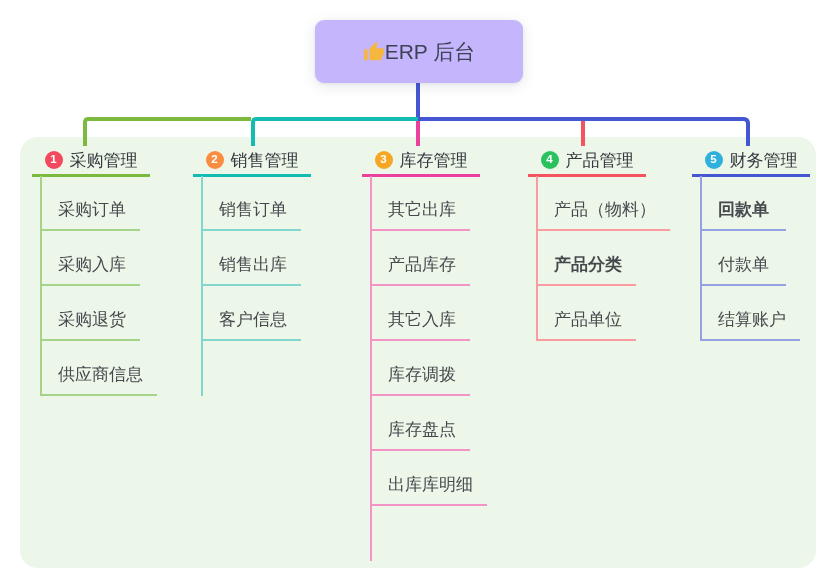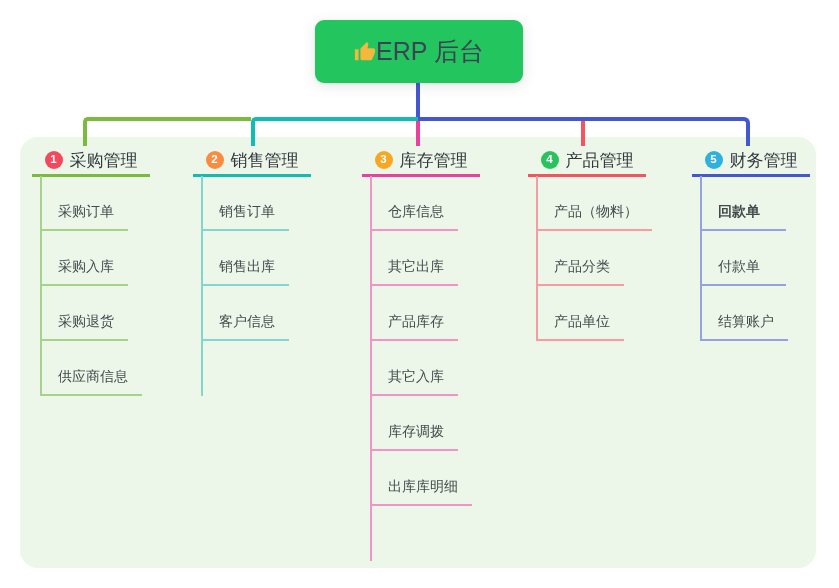--- a/index.html
+++ b/index.html
@@ -7,24 +7,24 @@
     position:relative;width:839px;height:588px;overflow:hidden;
     font-family:"Liberation Sans","DejaVu Sans",sans-serif;
     background:#ffffff;
   }
   #panel{
     position:absolute;left:20px;top:137px;width:796px;height:431px;
     background:#ecf7e9;border-radius:18px;
   }
   #root-card{
     position:absolute;left:315px;top:20px;width:208px;height:63px;
-    background:#22c55e;border-radius:9px;
+    background:#c4b5fd;border-radius:9px;
     box-shadow:0 3px 14px rgba(60,70,90,.13), 0 1px 3px rgba(60,70,90,.08);
     display:flex;align-items:center;justify-content:center;
-    font-size:25px;font-weight:500;color:#3d4354;z-index:3;cursor:default;
+    font-size:21px;font-weight:500;color:#3d4354;z-index:3;cursor:default;
   }
   #root-card svg{display:block;}
   .line{position:absolute;}
   .branch-head{
     position:absolute;top:146px;width:118px;height:31px;box-sizing:border-box;
     border-bottom:3px solid #999;
     display:flex;align-items:center;justify-content:center;gap:7px;
     font-size:17px;font-weight:500;color:#33383f;z-index:2;
   }
   .badge{
@@ -32,21 +32,21 @@
     display:flex;align-items:center;justify-content:center;
     color:#ffffff;font-size:11.5px;font-weight:700;line-height:1;
   }
   .branch-children{position:absolute;top:176px;z-index:2;}
   .vline{position:absolute;left:8px;top:0;width:2px;}
   .child{
     height:55px;box-sizing:border-box;margin-left:8px;width:max-content;
     min-width:86px;border-bottom:2px solid #bbb;
     display:flex;align-items:flex-end;
     padding:0 14px 8px 18px;
-    font-size:14px;color:#45494e;
+    font-size:17px;color:#45494e;
   }
 </style>
 </head>
 <body>
 
 <div id="page">
   <div id="panel"></div>
 
   <div id="root-card">
     <span>
@@ -100,50 +100,50 @@
           <span>客户信息</span>
         </div>
       </div>
 
   <div class="branch-head" style="left: 362px; border-bottom-color: rgb(235, 64, 158);">
     <span class="badge" style="background: rgb(247, 167, 35);">3</span>
     <span class="branch-label">库存管理</span>
   </div>
   <div class="branch-children" style="left: 362px;">
     <div class="vline" style="background: rgb(244, 148, 198); height: 385px;"></div>
-  <div class="child" style="border-bottom-color: rgb(244, 148, 198);">
-          <span>仓库信息</span>
-        </div>
         <div class="child" style="border-bottom-color: rgb(244, 148, 198);">
           <span>其它出库</span>
         </div>
         <div class="child" style="border-bottom-color: rgb(244, 148, 198);">
           <span>产品库存</span>
         </div>
         <div class="child" style="border-bottom-color: rgb(244, 148, 198);">
           <span>其它入库</span>
         </div>
         <div class="child" style="border-bottom-color: rgb(244, 148, 198);">
           <span>库存调拨</span>
+        </div>
+        <div class="child" style="border-bottom-color: rgb(244, 148, 198);">
+          <span>库存盘点</span>
         </div>
         <div class="child" style="border-bottom-color: rgb(244, 148, 198); text-align: center;">
           <span>出库库明细</span>
         </div>
       </div>
 
   <div class="branch-head" style="left: 528px; border-bottom-color: rgb(244, 83, 95);">
     <span class="badge" style="background: rgb(43, 193, 95);">4</span>
     <span class="branch-label">产品管理</span>
   </div>
   <div class="branch-children" style="left: 528px;">
     <div class="vline" style="background: rgb(249, 155, 161); height: 165px;"></div>
   <div class="child" style="border-bottom-color: rgb(249, 155, 161);">
           <span>产品（物料）</span>
         </div>
-        <div class="child" style="border-bottom-color: rgb(249, 155, 161);">
+        <div class="child" style="border-bottom-color: rgb(249, 155, 161); font-weight: bold;">
           <span>产品分类</span>
         </div>
         <div class="child" style="border-bottom-color: rgb(249, 155, 161);">
           <span>产品单位</span>
         </div>
       </div>
 
   <div class="branch-head" style="left: 692px; border-bottom-color: rgb(68, 86, 210);">
     <span class="badge" style="background: rgb(46, 177, 221);">5</span>
     <span class="branch-label">财务管理</span>

